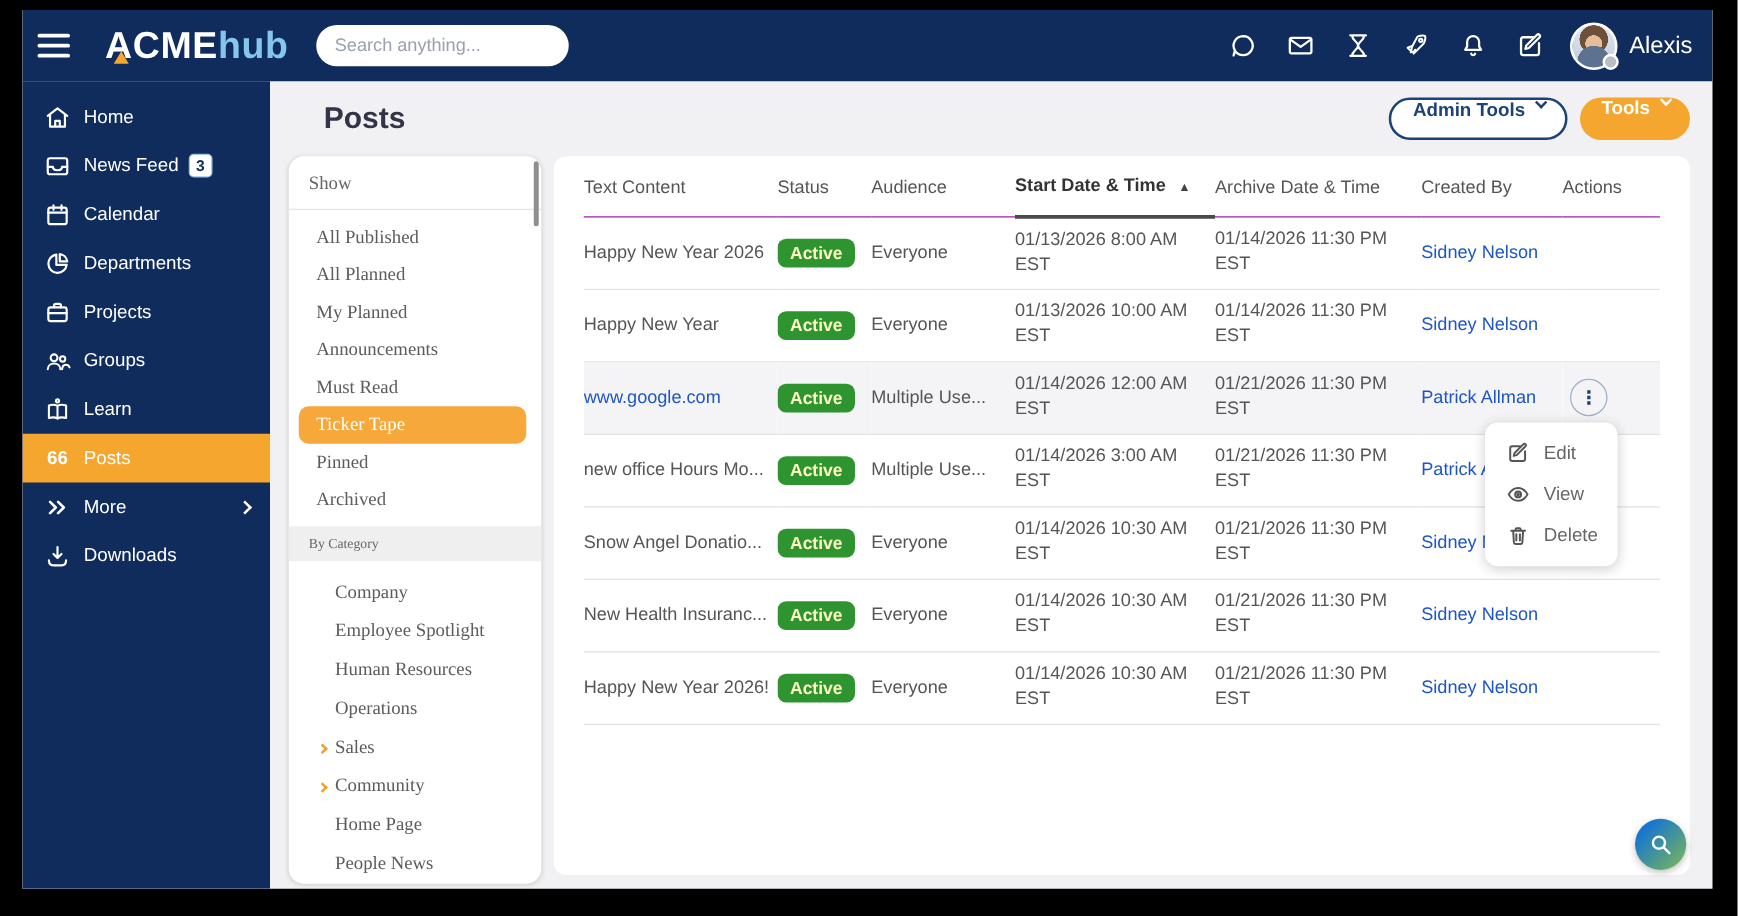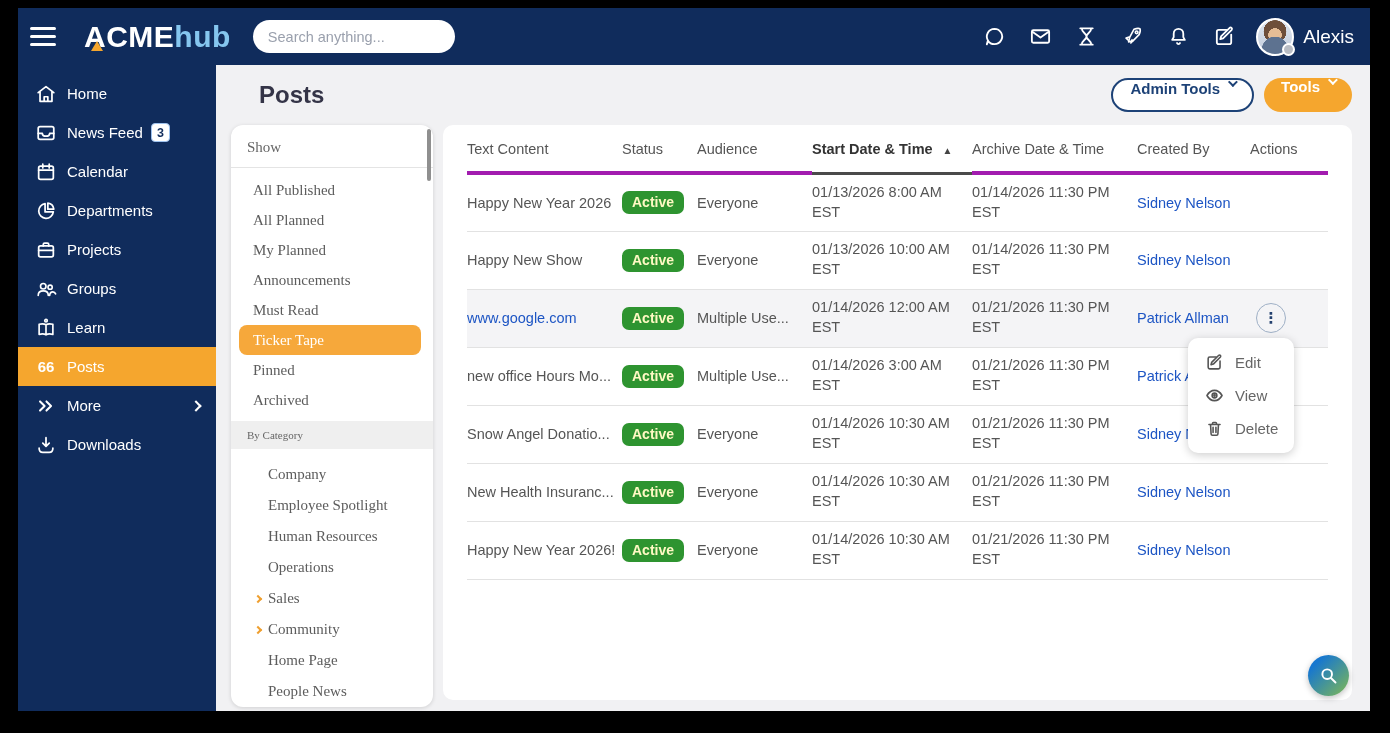--- a/index.html
+++ b/index.html
@@ -99,21 +99,21 @@
   .cat-list { padding-top:10px; }
   .cat-item { height:31px; display:flex; align-items:center; padding-left:37px;
               color:#5c5c5c; font-size:15px; cursor:pointer; }
   .cat-item.expandable { padding-left:24px; }
 
   
   .table-card { flex:1; margin-right:18px; height:575px; background:#fff;
                 border-radius:10px; padding:2px 24px 0; }
   table { width:100%; border-collapse:collapse; table-layout:fixed; }
   th { text-align:left; font-weight:400; color:#555; font-size:14.5px; height:46px;
-       border-bottom:4px solid #a21caf; vertical-align:middle; cursor:pointer; }
+       border-bottom:1px solid #a21caf; vertical-align:middle; cursor:pointer; }
   th.sorted { font-weight:700; color:#333; border-bottom:3px solid #4a4a4a; }
   .sort-arrow { font-size:10px; color:#444; margin-left:10px; }
   td { height:58px; border-bottom:1px solid #e2e2e2; vertical-align:middle;
        color:#555; font-size:14.5px; overflow:hidden; white-space:nowrap; }
   td.wrap { white-space:pre-line; line-height:1.35; }
   tr.hl td { background:#f4f4f6; }
   .cell-link { color:#1d55c4; cursor:pointer; }
   .badge { display:inline-block; background:#2e9430; color:#fef9c3; font-size:14px;
            font-weight:700; padding:3px 10px 4px; border-radius:7px; }
   .kebab-btn { width:30px; height:30px; border-radius:50%; border:1px solid #9fb0c6;
@@ -368,21 +368,21 @@
                 <td>Happy New Year 2026</td>
                 <td><span class="badge">Active</span></td>
                 <td>Everyone</td>
                 <td class="wrap">01/13/2026 8:00 AM EST</td>
                 <td class="wrap">01/14/2026 11:30 PM
 EST</td>
                 <td><span class="cell-link">Sidney Nelson</span></td>
                 <td></td>
               </tr>
               <tr>
-                <td>Happy New Show</td>
+                <td>Happy New Year</td>
                 <td><span class="badge">Active</span></td>
                 <td>Everyone</td>
                 <td class="wrap">01/13/2026 10:00 AM
 EST</td>
                 <td class="wrap">01/14/2026 11:30 PM
 EST</td>
                 <td><span class="cell-link">Sidney Nelson</span></td>
                 <td></td>
               </tr>
               <tr class="hl">

